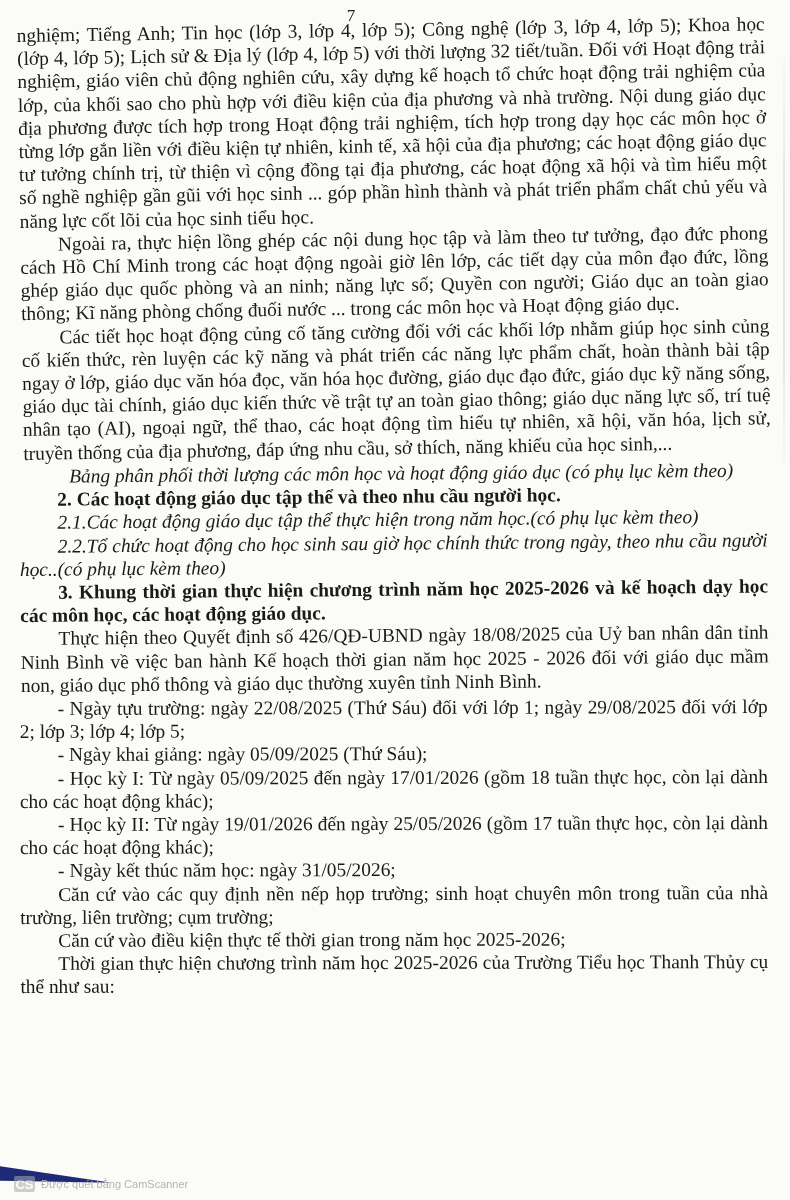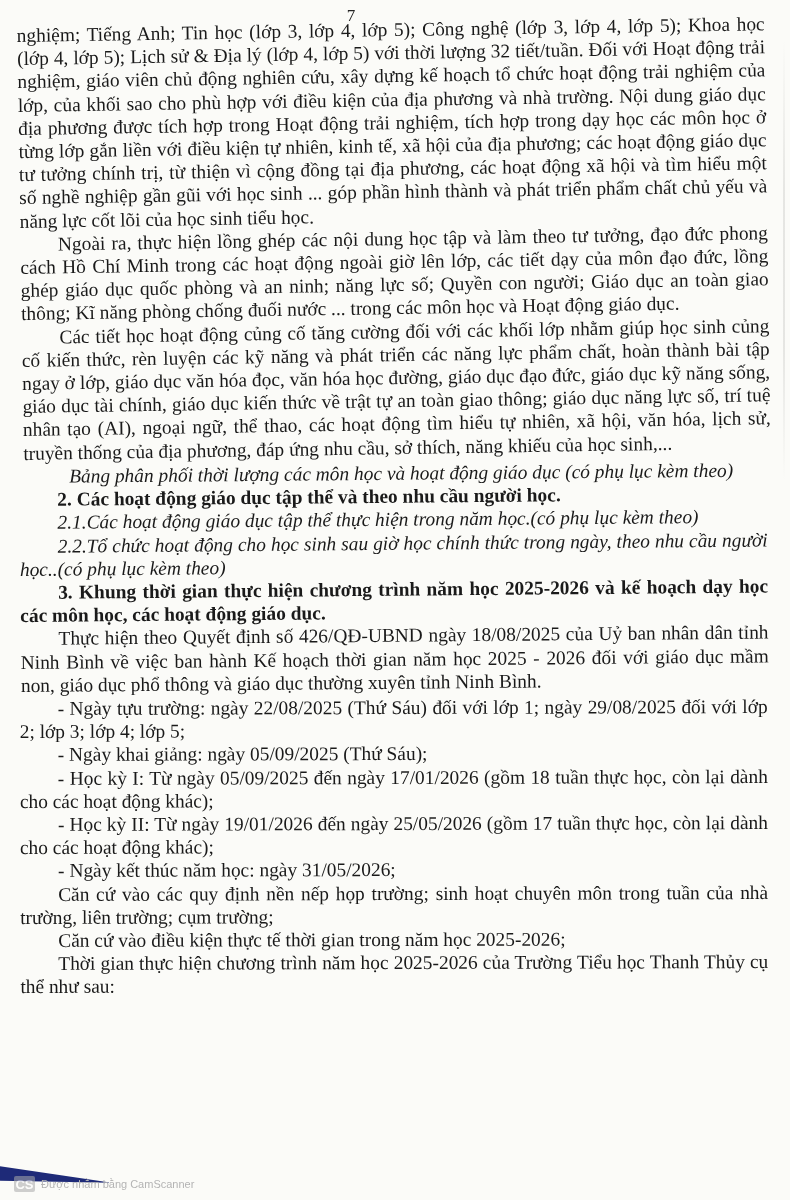--- a/index.html
+++ b/index.html
@@ -106,16 +106,16 @@
     </div>
 
   </div>
 
   <div class="edge"></div>
 
   <div class="corner"></div>
 
   <div class="wm">
     <span class="cs">CS</span>
-    <span class="wmtext">Được nhằm bằng CamScanner</span>
+    <span class="wmtext">Được quét bằng CamScanner</span>
   </div>
 
 </div>
 
 </body></html>

